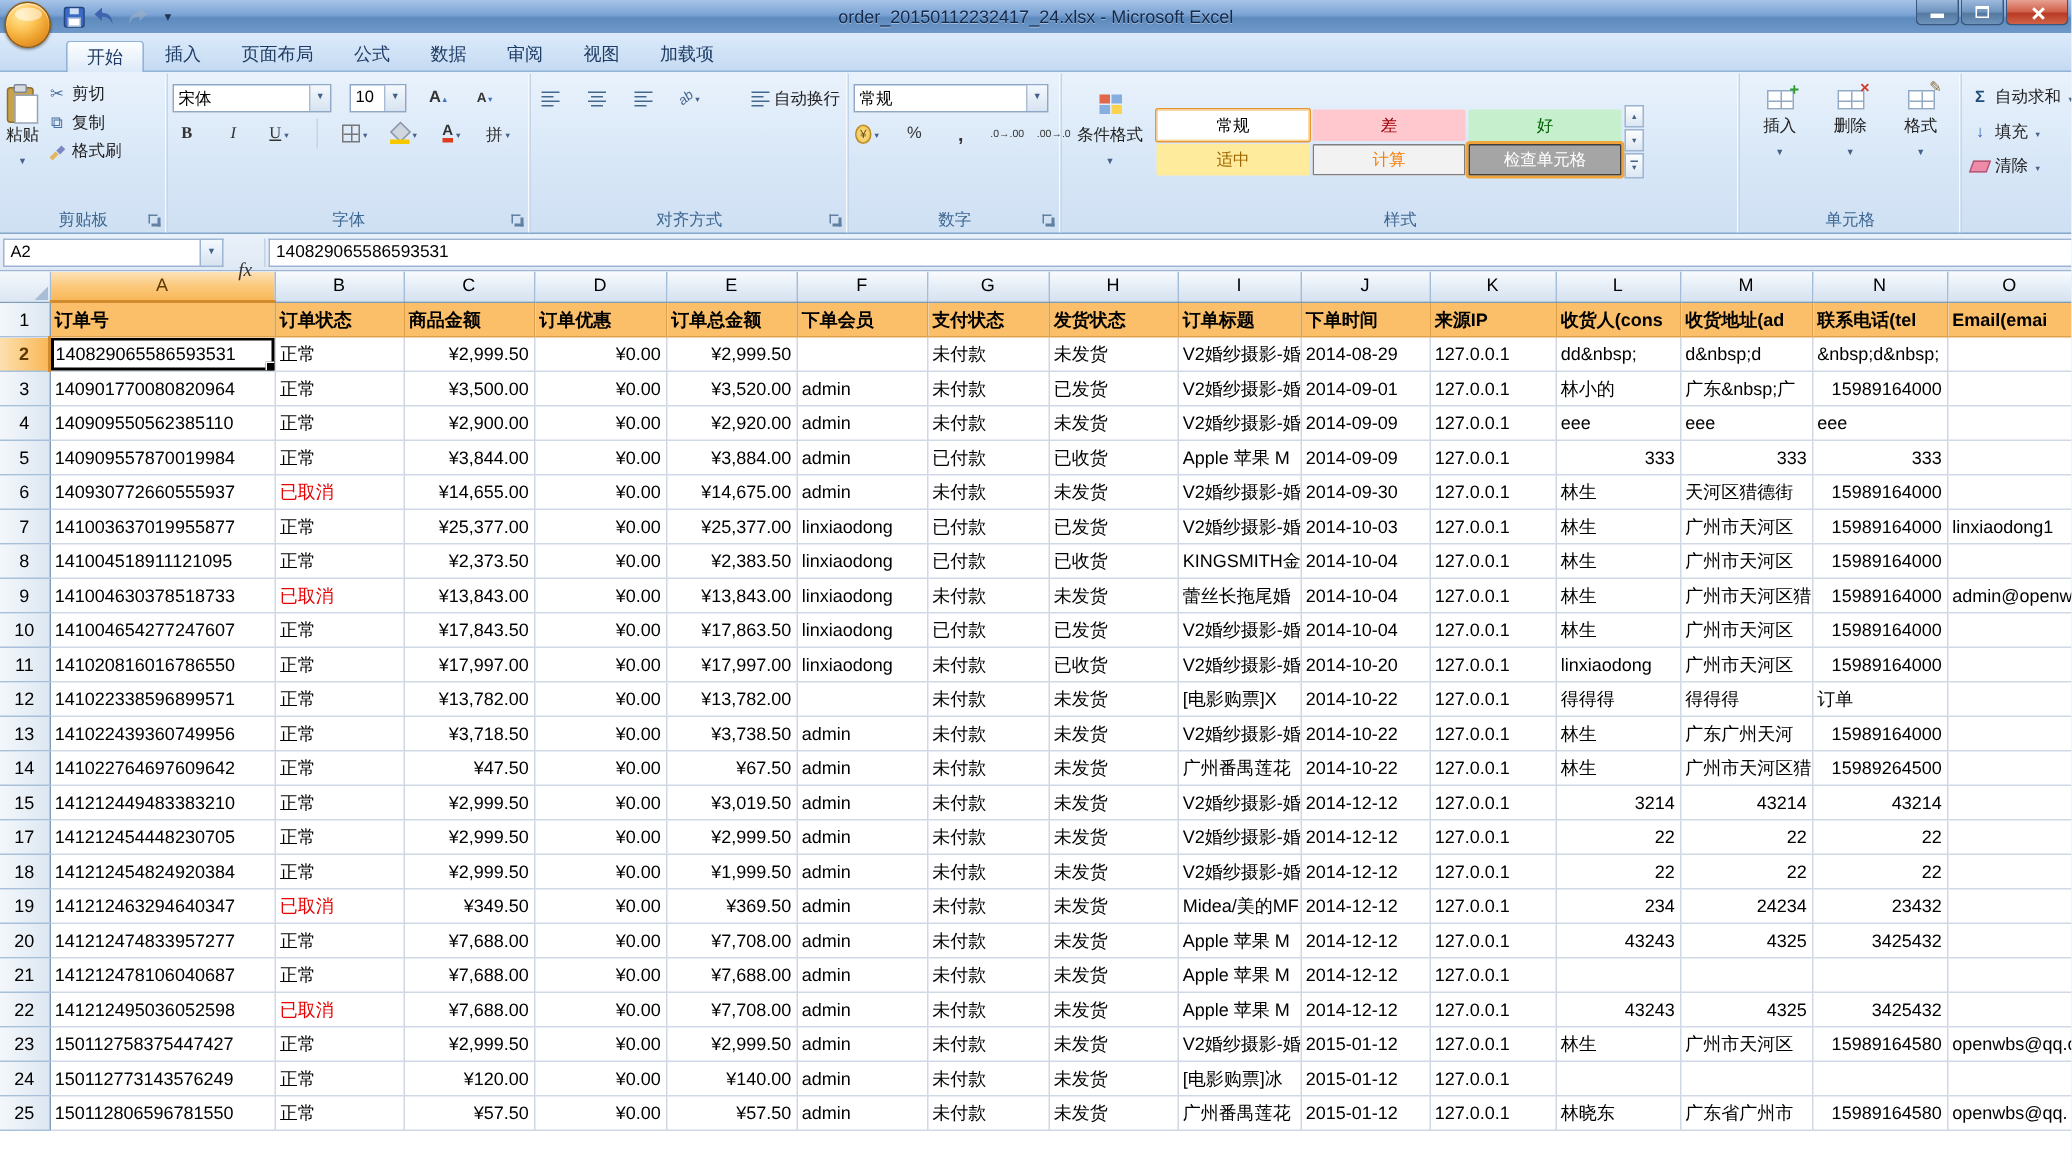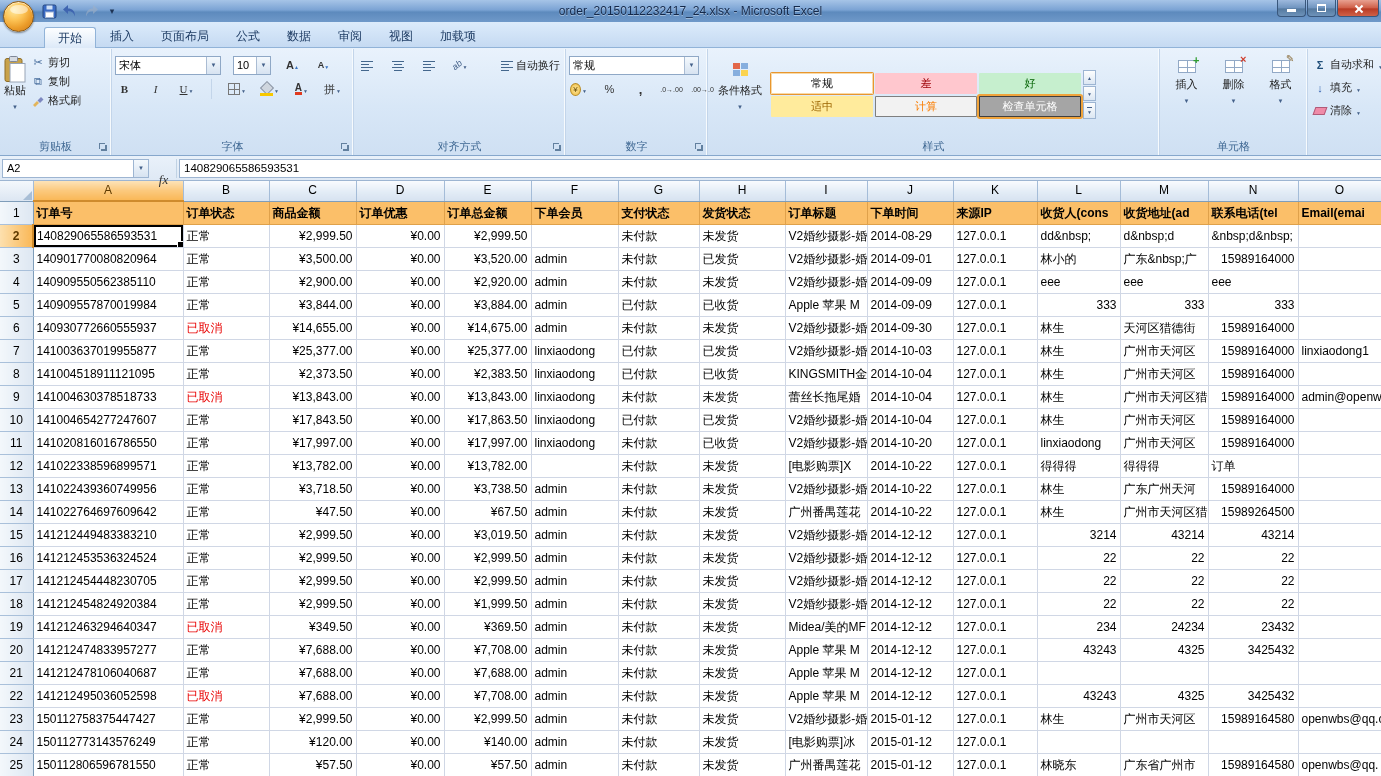--- a/index.html
+++ b/index.html
@@ -721,38 +721,20 @@
             <td class="c">未发货</td>
             <td class="c">V2婚纱摄影-婚</td>
             <td class="c">2014-12-12</td>
             <td class="c">127.0.0.1</td>
             <td class="c ar">3214</td>
             <td class="c ar">43214</td>
             <td class="c ar">43214</td>
             <td class="c"></td>
           </tr>
           <tr>
-            <td class="rh">16</td>
-            <td class="c">141212453536324524</td>
-            <td class="c">正常</td>
-            <td class="c ar">¥2,999.50</td>
-            <td class="c ar">¥0.00</td>
-            <td class="c ar">¥2,999.50</td>
-            <td class="c">admin</td>
-            <td class="c">未付款</td>
-            <td class="c">未发货</td>
-            <td class="c">V2婚纱摄影-婚</td>
-            <td class="c">2014-12-12</td>
-            <td class="c">127.0.0.1</td>
-            <td class="c ar">22</td>
-            <td class="c ar">22</td>
-            <td class="c ar">22</td>
-            <td class="c"></td>
-          </tr>
-          <tr>
             <td class="rh">17</td>
             <td class="c">141212454448230705</td>
             <td class="c">正常</td>
             <td class="c ar">¥2,999.50</td>
             <td class="c ar">¥0.00</td>
             <td class="c ar">¥2,999.50</td>
             <td class="c">admin</td>
             <td class="c">未付款</td>
             <td class="c">未发货</td>
             <td class="c">V2婚纱摄影-婚</td>

